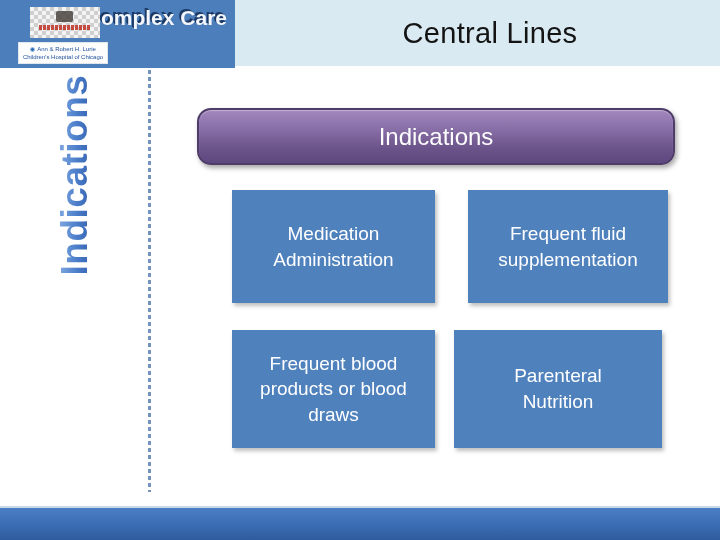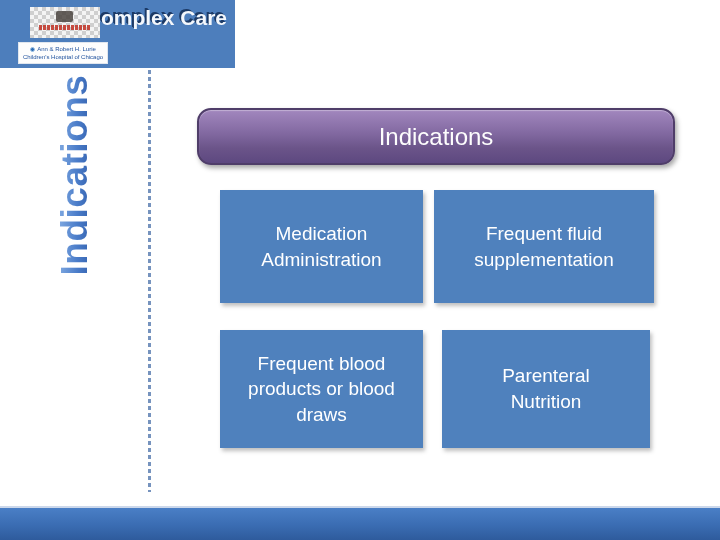--- a/index.html
+++ b/index.html
@@ -82,39 +82,42 @@
     box-shadow:2px 3px 5px rgba(0,0,0,.35), inset 0 1px 1px rgba(255,255,255,.35);
     display:flex; align-items:center; justify-content:center;
     color:#fdfdfd; font-size:24px;
   }
 
   
   .ind-box {
     position:absolute; background:#4f81bd; box-shadow:2px 3px 4px rgba(0,0,0,.25);
     color:#fff; display:flex; align-items:center; justify-content:center;
     text-align:center; font-size:19px; line-height:1.35;
-    padding:0 26px; box-sizing:border-box;
+    padding:0 26px; box-sizing:border-box;margin-left:12px;
   }
   .ind-box-1 { left:220px; top:190px; width:203px; height:113px; }
-  .ind-box-2 { left:434px; top:190px; width:220px; height:113px; }
+  .ind-box-2 { left:456px; top:190px; width:200px; height:113px; }
   .ind-box-3 { left:220px; top:330px; width:203px; height:118px; }
   .ind-box-4 { left:442px; top:330px; width:208px; height:118px; }
 
   
   .bottom-bar {
     position:absolute; left:0; top:506px; width:720px; height:34px;
     background:linear-gradient(to bottom, #4a7fc6 0%, #3a6cb2 55%, #2e5b9c 100%);
     border-top:2px solid #ccd8eb; box-sizing:border-box;
   }
 </style>
 </head>
 <body>
 
 <div class="slide">
 
+  <div class="title-band">
+    <div class="slide-title">Central Lines</div>
+  </div>
 
   <div class="header-box">
     <div class="header-title">
       <div>Complex Care</div>
     </div>
     <div class="logo-checker">
       <div class="logo-emblem"></div>
       <div class="logo-redtext"></div>
     </div>
     <div class="logo-lurie">

